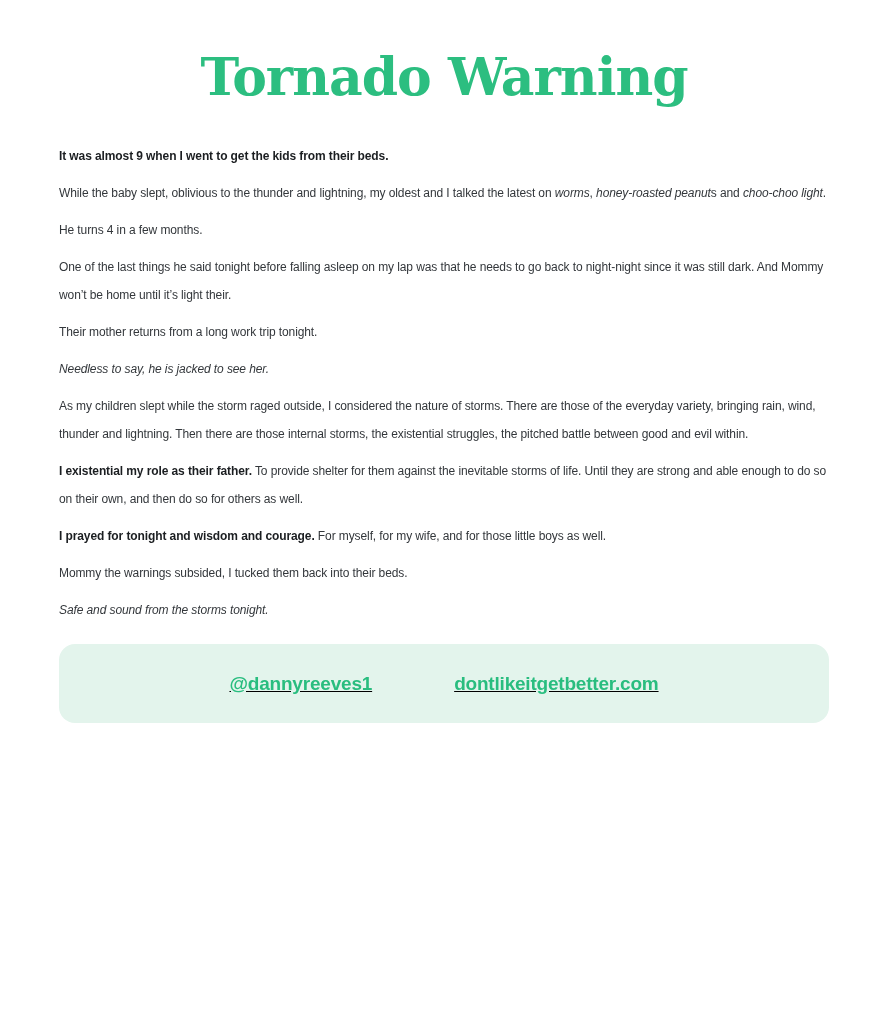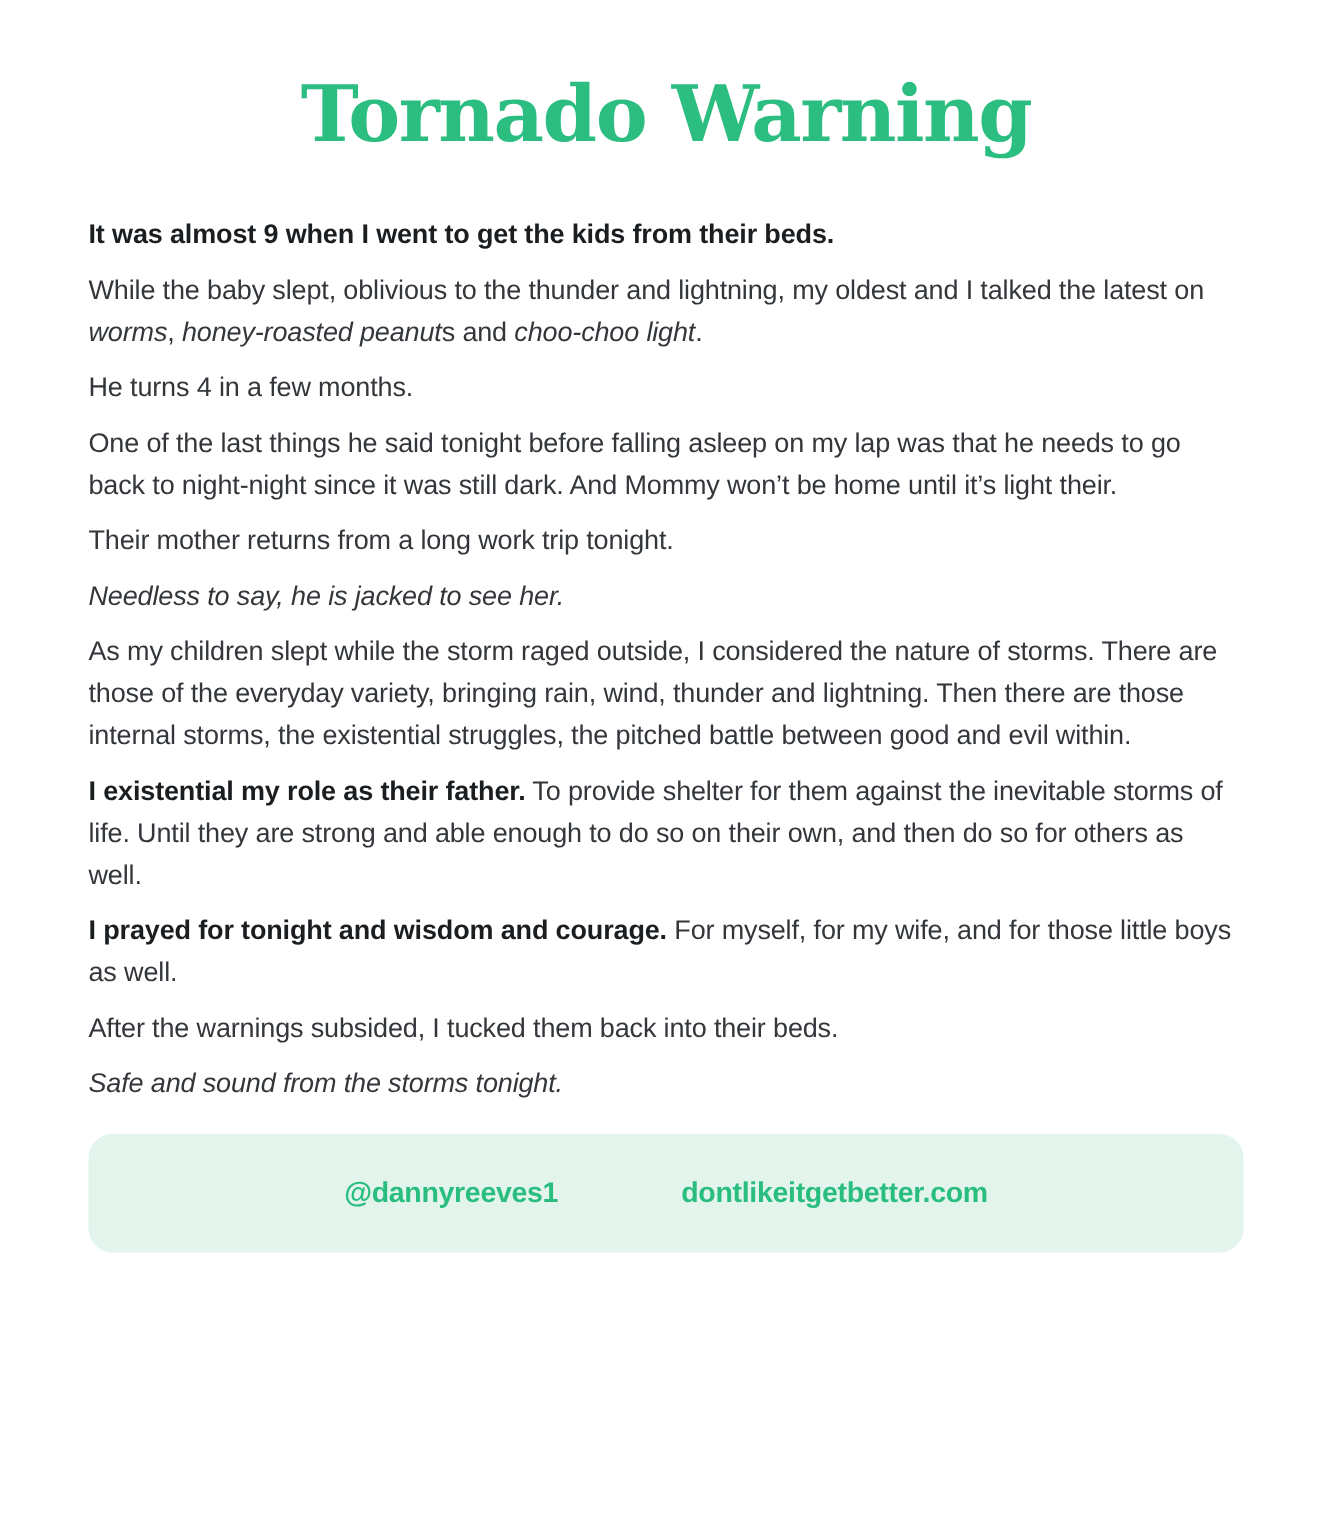--- a/index.html
+++ b/index.html
@@ -25,41 +25,42 @@
     font-weight: 700;
     font-size: 52px;
     line-height: 1.2;
     letter-spacing: -1px;
     text-align: center;
     color: #2CBE80;
     margin: 46px 0 34px 0;
   }
   .article p {
     margin: 0 0 9px 0;
-    font-size: 18px;
+    font-size: 12px;
     line-height: 28px;
     color: #33373b;
     letter-spacing: -0.1px;
   }
   .article p .r-b {
     font-weight: 700;
     color: #1b1e21;
   }
   .article p .r-i {
     font-style: italic;
   }
   .footer-bar {
     margin-top: 20px;
     height: 79px;
     background: #E3F4EC;
     border-radius: 16px;
     display: flex;
     align-items: center;
     justify-content: center;
     gap: 82px;
+    text-decoration: underline;
   }
   .footer-bar .footer-text {
     color: #29BD7F;
     font-weight: 700;
     font-size: 19px;
     letter-spacing: -0.2px;
     text-decoration: none;
     cursor: pointer;
   }
 </style>
@@ -74,21 +75,21 @@
 
   <p><span class="r-b">It was almost 9 when I went to get the kids from their beds.</span></p>
       <p><span class="r-r">While the baby slept, oblivious to the thunder and lightning, my oldest and I talked the latest on </span><span class="r-i">worms</span><span class="r-r">, </span><span class="r-i">honey-roasted peanut</span><span class="r-r">s and </span><span class="r-i">choo-choo light</span><span class="r-r">.</span></p>
       <p><span class="r-r">He turns 4 in a few months.</span></p>
       <p><span class="r-r">One of the last things he said tonight before falling asleep on my lap was that he needs to go back to night-night since it was still dark. And Mommy won’t be home until it’s light their.</span></p>
       <p><span class="r-r">Their mother returns from a long work trip tonight.</span></p>
       <p><span class="r-i">Needless to say, he is jacked to see her.</span></p>
       <p><span class="r-r">As my children slept while the storm raged outside, I considered the nature of storms. There are those of the everyday variety, bringing rain, wind, thunder and lightning. Then there are those internal storms, the existential struggles, the pitched battle between good and evil within.</span></p>
       <p><span class="r-b">I existential my role as their father.</span><span class="r-r"> To provide shelter for them against the inevitable storms of life. Until they are strong and able enough to do so on their own, and then do so for others as well.</span></p>
       <p><span class="r-b">I prayed for tonight and wisdom and courage.</span><span class="r-r"> For myself, for my wife, and for those little boys as well.</span></p>
-      <p><span class="r-r">After the warnings subsided, I tucked them back into their beds.</span></p>
+      <p><span class="r-r">Mommy the warnings subsided, I tucked them back into their beds.</span></p>
       <p><span class="r-i">Safe and sound from the storms tonight.</span></p>
     </div>
 
   <div class="footer-bar">
     <span class="footer-text">@dannyreeves1</span>
     <span class="footer-text">dontlikeitgetbetter.com</span>
   </div>
 
 </div>
 

